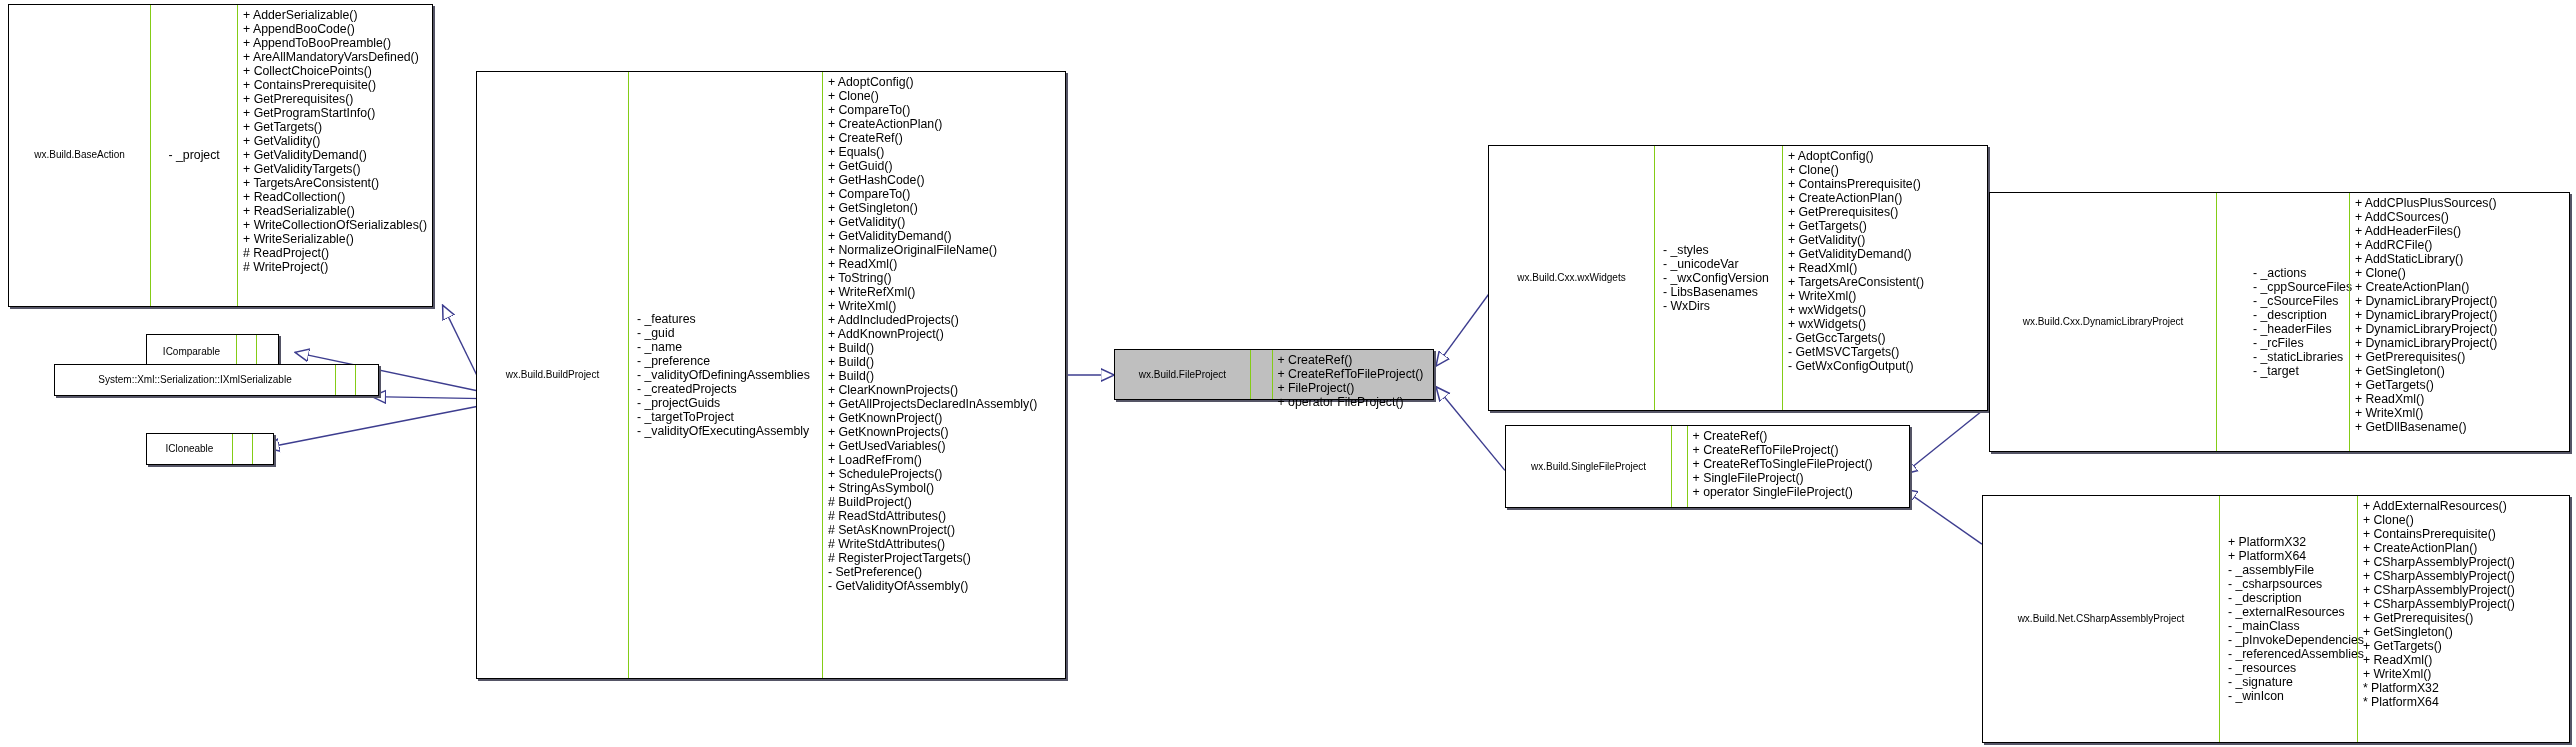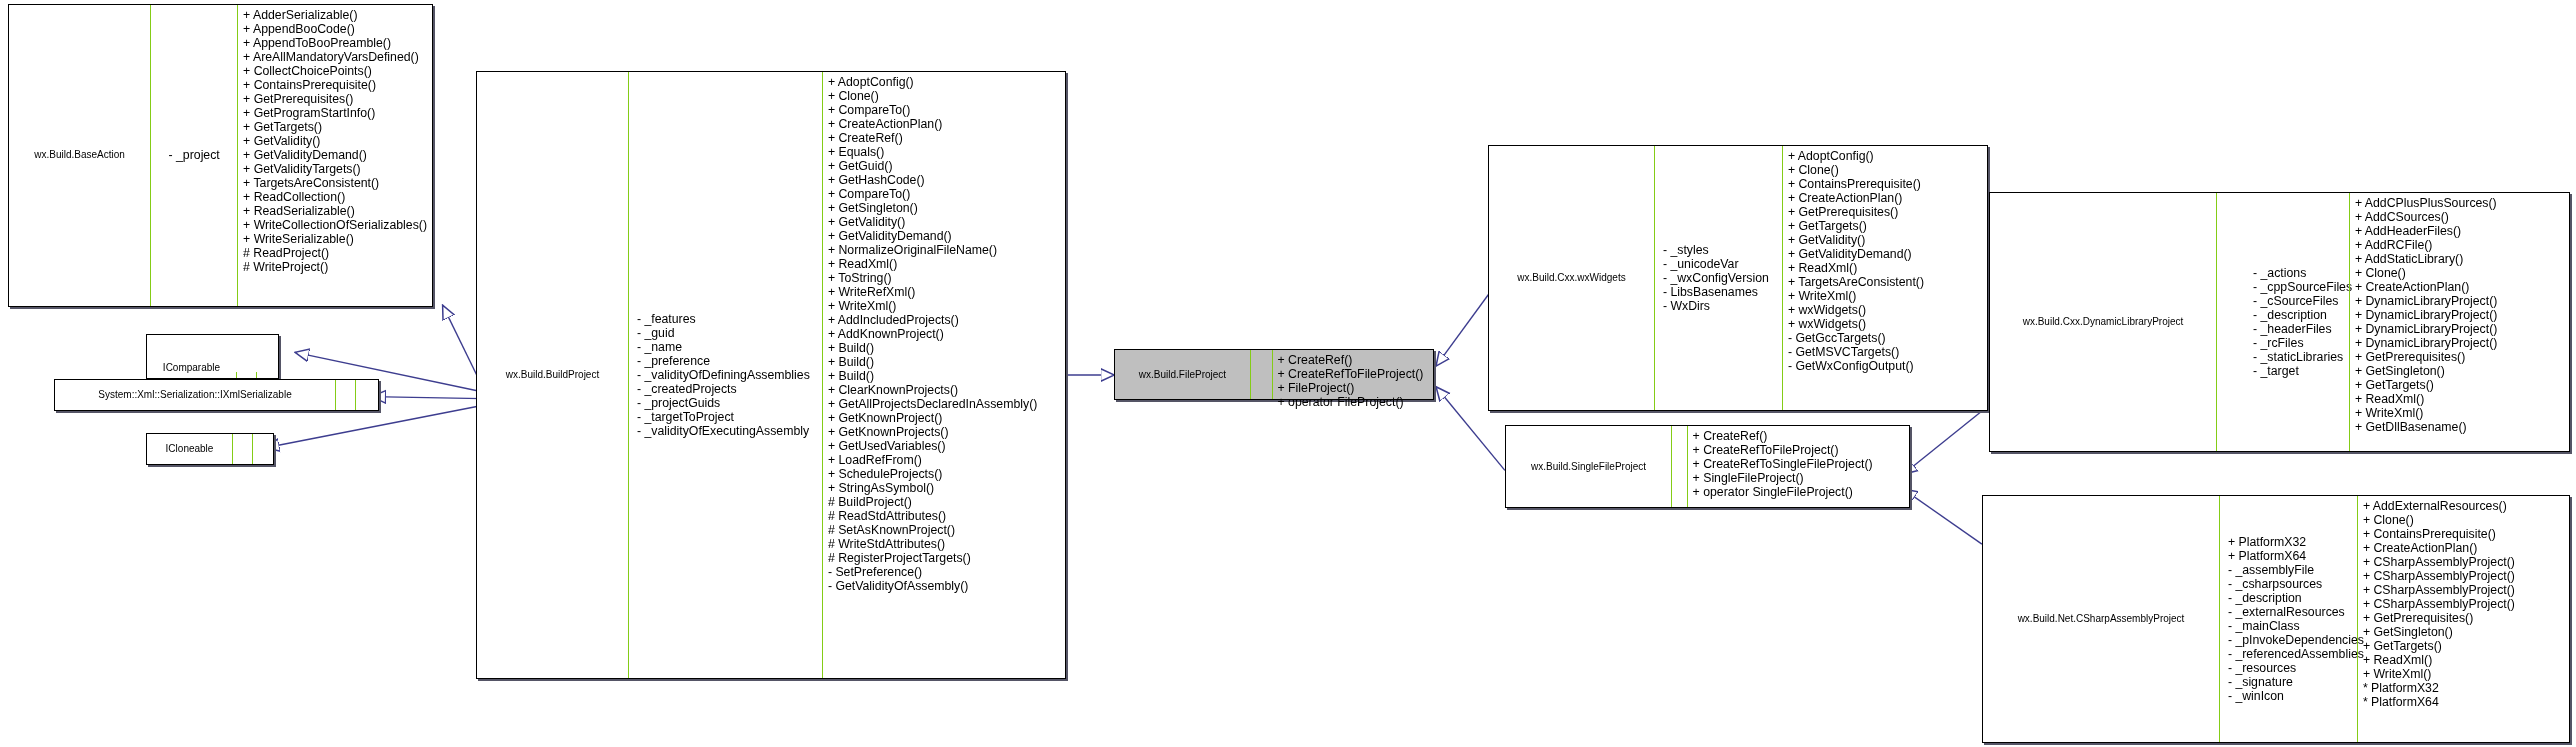--- a/index.html
+++ b/index.html
@@ -122,29 +122,29 @@
       <span class="member">+ TargetsAreConsistent()</span>
       <span class="member">+ ReadCollection()</span>
       <span class="member">+ ReadSerializable()</span>
       <span class="member">+ WriteCollectionOfSerializables()</span>
       <span class="member">+ WriteSerializable()</span>
       <span class="member"># ReadProject()</span>
       <span class="member"># WriteProject()</span>
     </div>
   </div>
 
-  <div class="node" style="left:146px; top:334px; width:133px; height:45px;align-items:flex-end;">
+  <div class="node" style="left:146px; top:334px; width:133px; height:35px;">
     <div class="col title" style="width:89px;">
       <span class="name">IComparable</span>
     </div>
     <div class="col spacer-col" style="width:19.7px;"></div>
     <div class="col spacer-col" style="flex:1;"></div>
   </div>
 
-  <div class="node" style="left:54px; top:379px; width:325px; height:31.5px;">
+  <div class="node" style="left:54px; top:364px; width:325px; height:31.5px;">
     <div class="col title" style="width:280px;">
       <span class="name">System::Xml::Serialization::IXmlSerializable</span>
     </div>
     <div class="col spacer-col" style="width:19.7px;"></div>
     <div class="col spacer-col" style="flex:1;"></div>
   </div>
 
   <div class="node" style="left:146px; top:433px; width:128px; height:31.5px;">
     <div class="col title" style="width:85px;">
       <span class="name">ICloneable</span>

